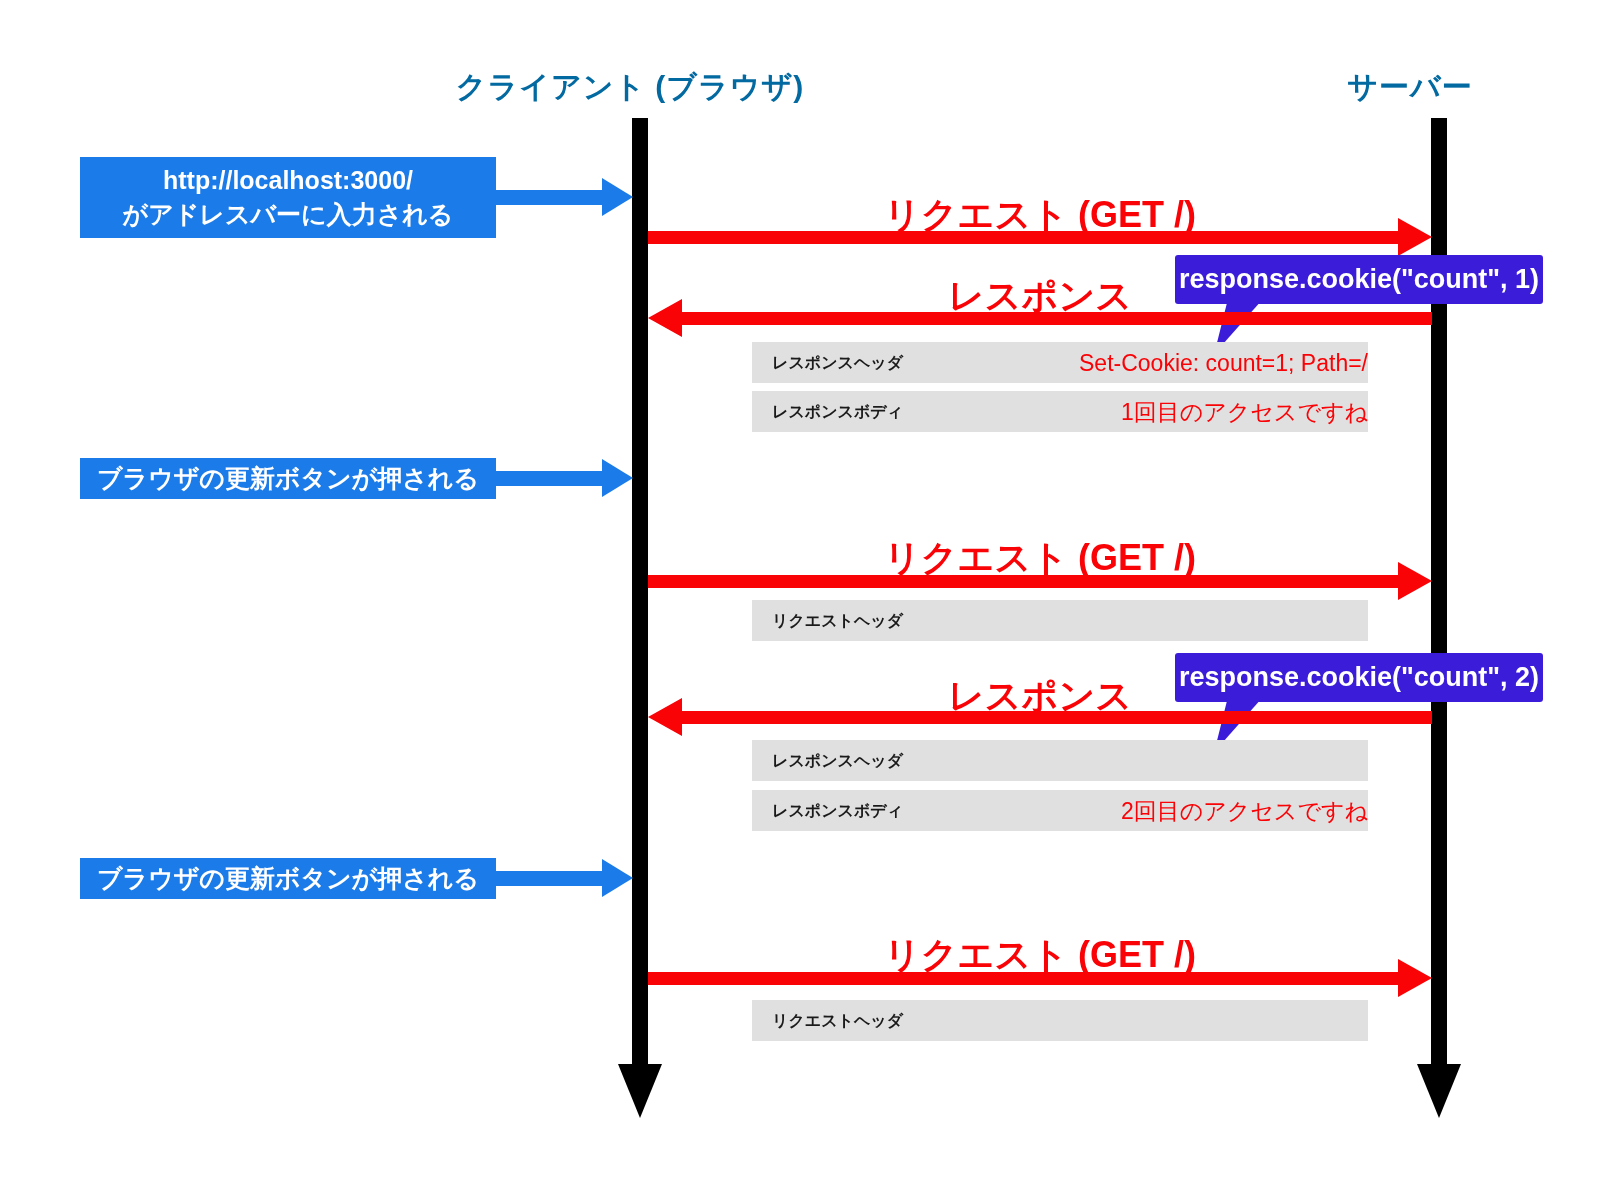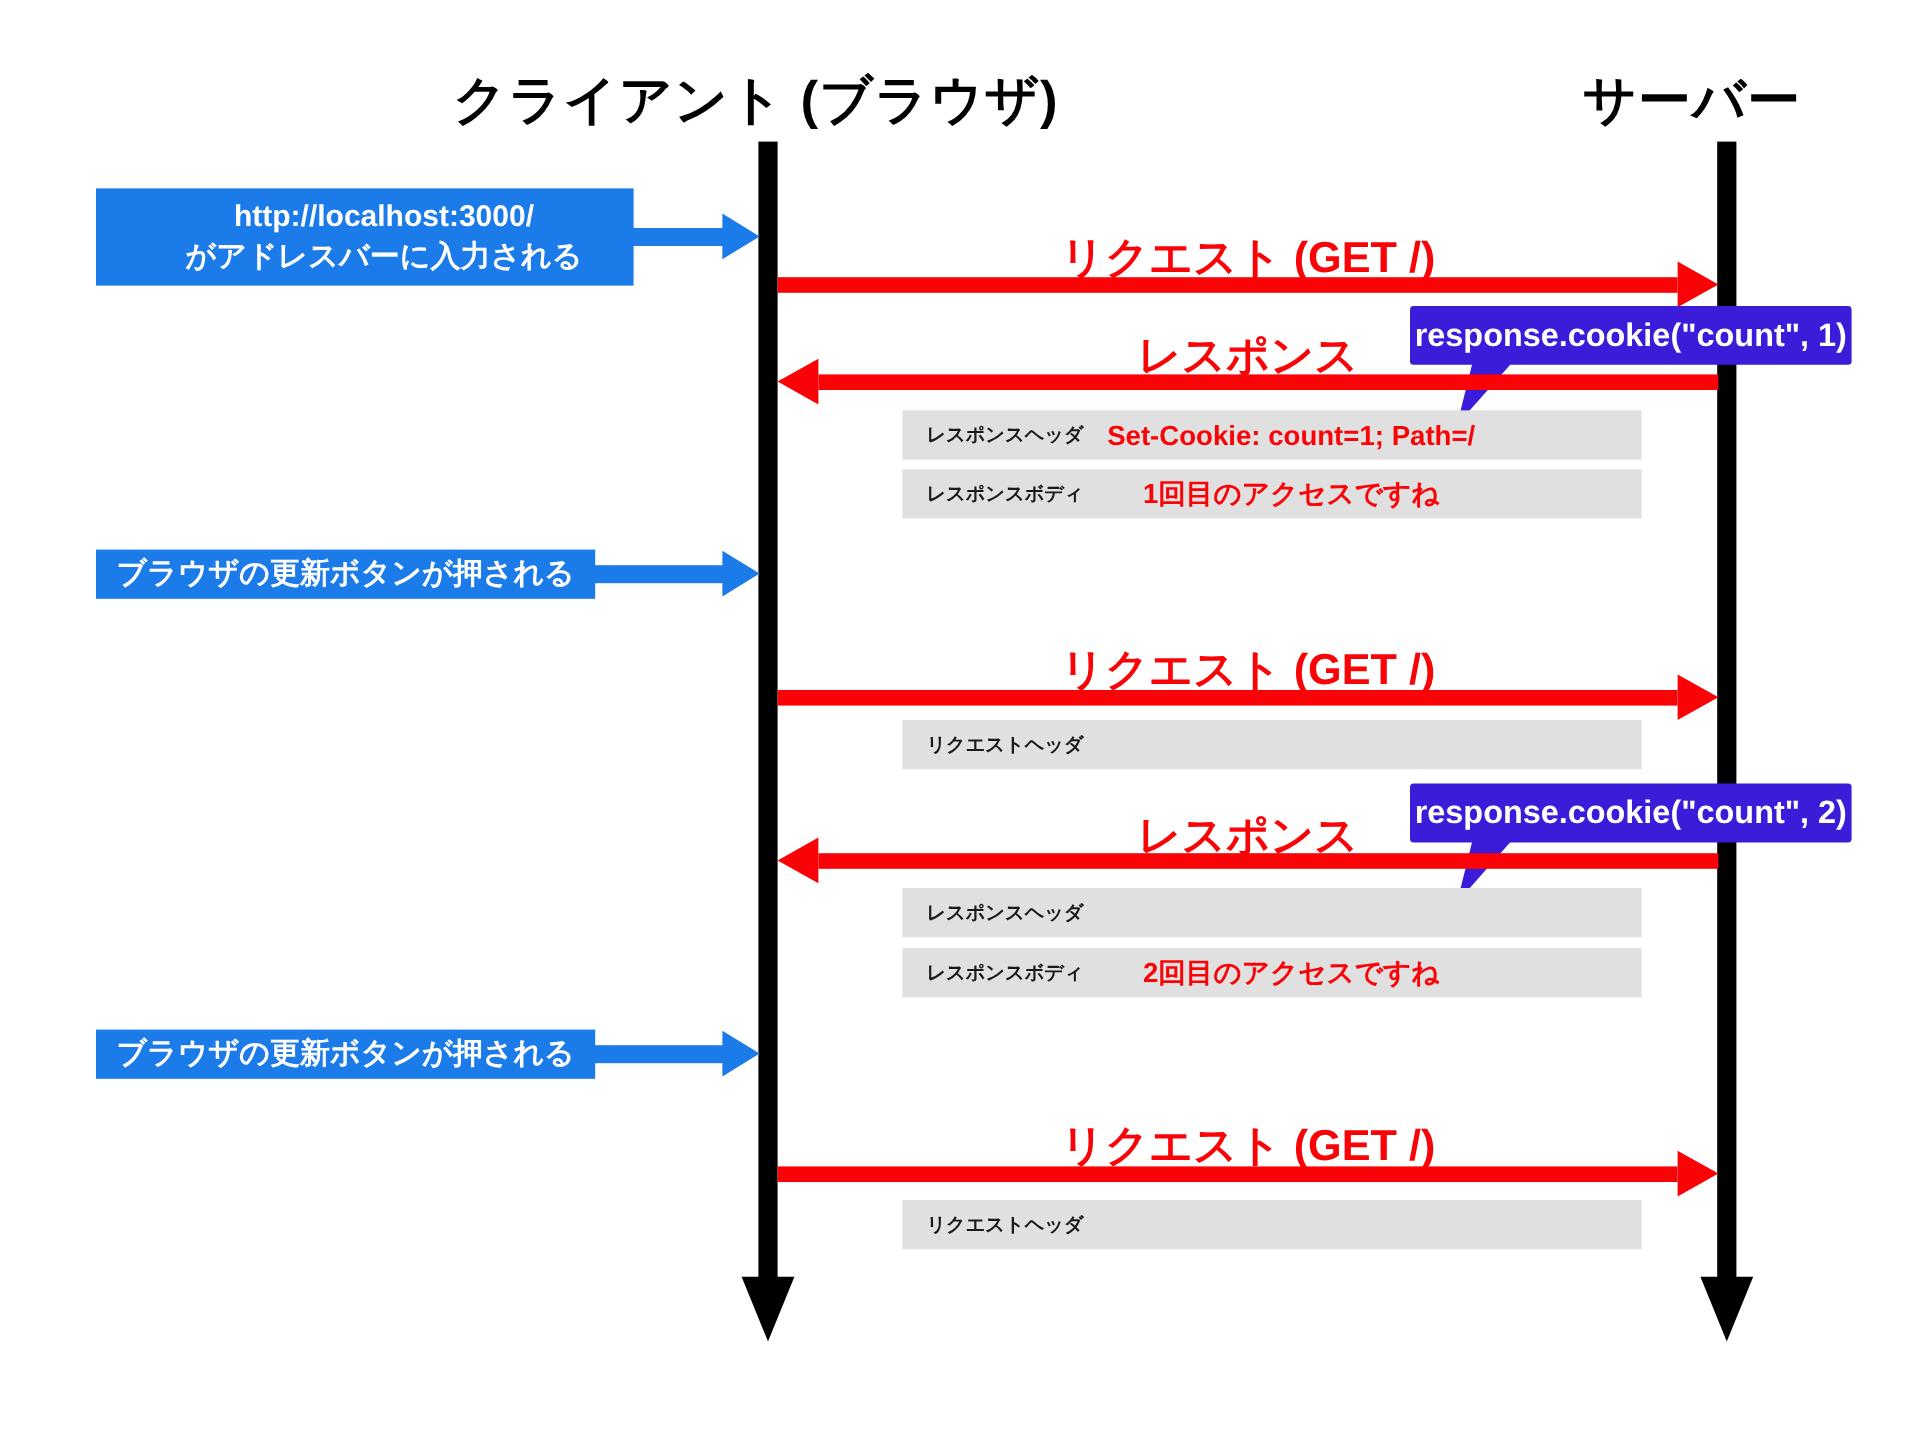--- a/index.html
+++ b/index.html
@@ -5,22 +5,22 @@
   html,body{margin:0;padding:0;background:#fff;}
   .canvas{
     position:relative;
     width:1600px;height:1200px;
     background:#fff;
     overflow:hidden;
     font-family:"Liberation Sans","DejaVu Sans",sans-serif;
   }
   
   .actor-title{
-    position:absolute;top:54px;
-    font-size:44px;font-weight:bold;color:#000000;
+    position:absolute;top:67px;
+    font-size:30px;font-weight:bold;color:#0369a1;
     text-align:center;letter-spacing:1px;
   }
   .actor-title.client{left:330px;width:600px;}
   .actor-title.server{left:1210px;width:400px;}
   
   .lifeline{position:absolute;top:118px;width:16px;height:948px;background:#000;}
   .lifeline.client{left:632px;}
   .lifeline.server{left:1431px;}
   .lifeline-head{
     position:absolute;top:1064px;width:0;height:0;
@@ -72,37 +72,37 @@
   .detail{
     position:absolute;left:752px;width:616px;height:41px;
     background:var(--gray,#e0e0e0);
   }
   .detail-label{
     position:absolute;left:20px;top:50%;transform:translateY(-50%);
     font-size:16px;font-weight:bold;color:#1a1a1a;
   }
   .detail-value{
     position:absolute;left:0;width:100%;top:50%;transform:translateY(-50%);
-    text-align:center;color:var(--red,#f90307);font-size:23px;font-weight:bold;padding-left:16px;
+    text-align:right;color:var(--red,#f90307);font-size:23px;font-weight:normal;
   }
 </style>
 </head>
 <body>
 
 <div class="canvas">
 
   <div class="actor-title client">クライアント (ブラウザ)</div>
   <div class="actor-title server">サーバー</div>
 
   <div class="lifeline client"></div>
   <div class="lifeline server"></div>
   <div class="lifeline-head client"></div>
   <div class="lifeline-head server"></div>
 
-  <div class="note" style="top:157px;height:81px;padding-left:32px;">
+  <div class="note" style="top:157px;height:81px;">
     <div>http://localhost:3000/</div>
     <div>がアドレスバーに入力される</div>
   </div>
   <div class="blue-shaft" style="top:190px;"></div>
   <div class="blue-head" style="top:178px;"></div>
 
   <div class="msg-label" style="top:191px;">リクエスト (GET /)</div>
   <div class="red-shaft rightward" style="top:231px;"></div>
   <div class="red-head right" style="top:218px;"></div>
 

